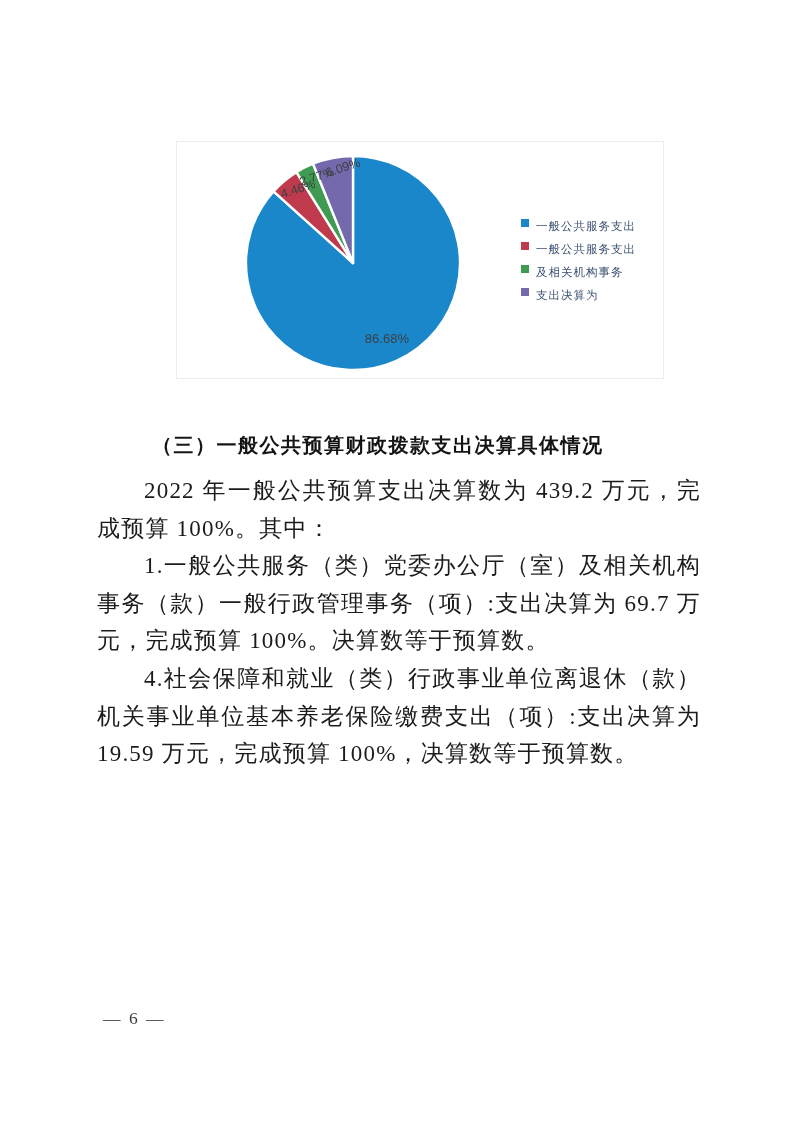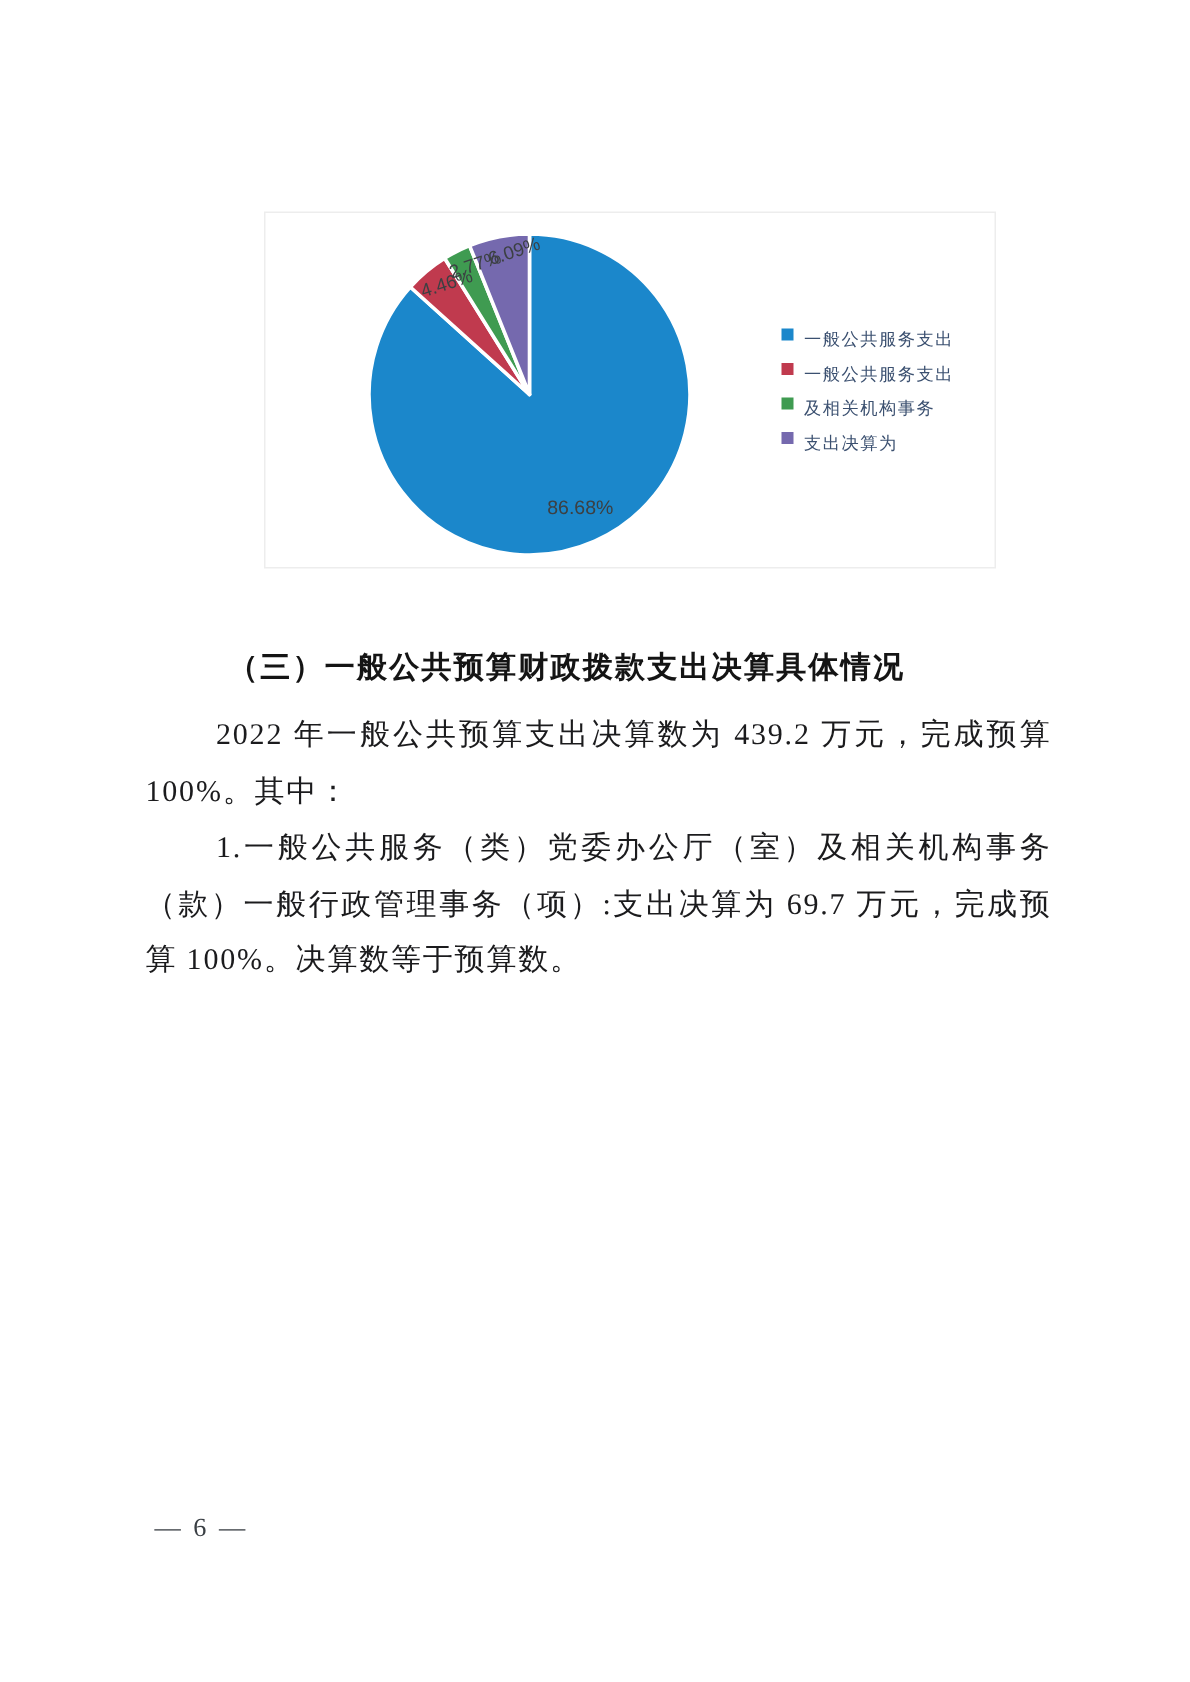--- a/index.html
+++ b/index.html
@@ -29,21 +29,21 @@
   }
   .legend .swatch{width:8px;height:8px;margin-right:7px;flex:0 0 auto;}
 
   
   .textcol{position:absolute;left:97px;top:390px;width:604px;margin-top:36px;}
   .section-heading{
     font-size:20px;font-weight:bold;margin:0 0 8px 0;line-height:38px;
     padding-left:55px;letter-spacing:1.5px;color:#141414;
   }
   .body-para{
-    margin:0;font-size:20px;line-height:37.6px;
+    margin:0;font-size:23px;line-height:37.6px;
     text-align:justify;text-justify:inter-character;
     text-indent:47px;letter-spacing:1.2px;color:#1b1b1d;
   }
 
   
   .page-footer{
     position:absolute;left:103px;top:1008px;
     font-size:17.5px;letter-spacing:2px;color:#3a3f44;
   }
 </style>
@@ -80,17 +80,18 @@
           <span class="swatch" style="background: rgb(117, 105, 174);"></span>
           <span>支出决算为</span>
         </li>
       </ul>
   </div>
 
   <div class="textcol">
     <h2 class="section-heading">（三）一般公共预算财政拨款支出决算具体情况</h2>
     <p class="body-para">2022 年一般公共预算支出决算数为 439.2 万元，完成预算 100%。其中：</p>
     <p class="body-para">1.一般公共服务（类）党委办公厅（室）及相关机构事务（款）一般行政管理事务（项）:支出决算为 69.7 万元，完成预算 100%。决算数等于预算数。</p>
+    <p class="body-para">4.社会保障和就业（类）行政事业单位离退休（款）机关事业单位基本养老保险缴费支出（项）:支出决算为 19.59 万元，完成预算 100%，决算数等于预算数。</p>
   </div>
 
   <div class="page-footer">— 6 —</div>
 
 </div>
 
 </body></html>

